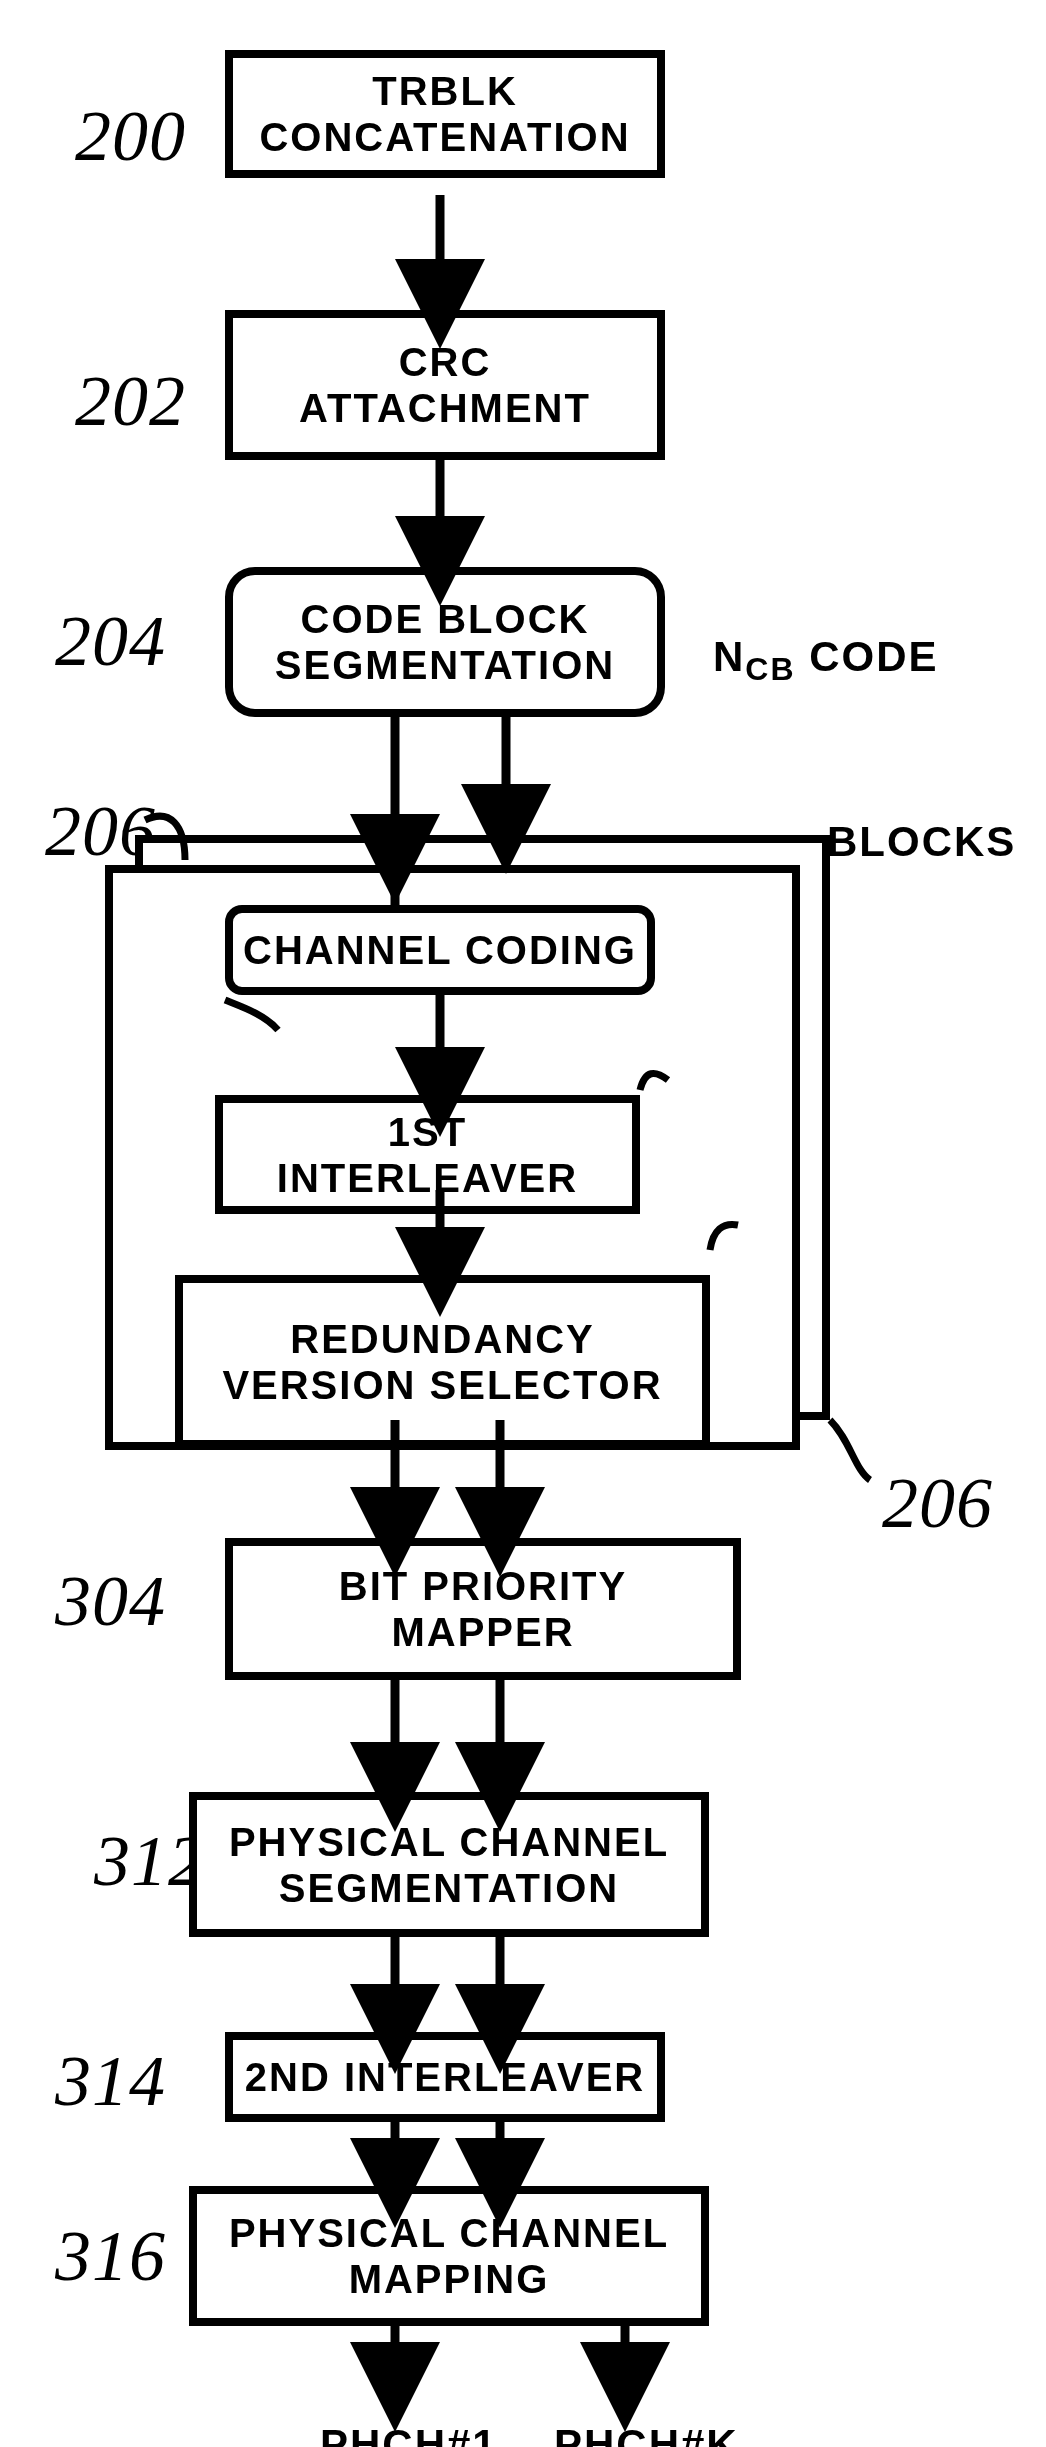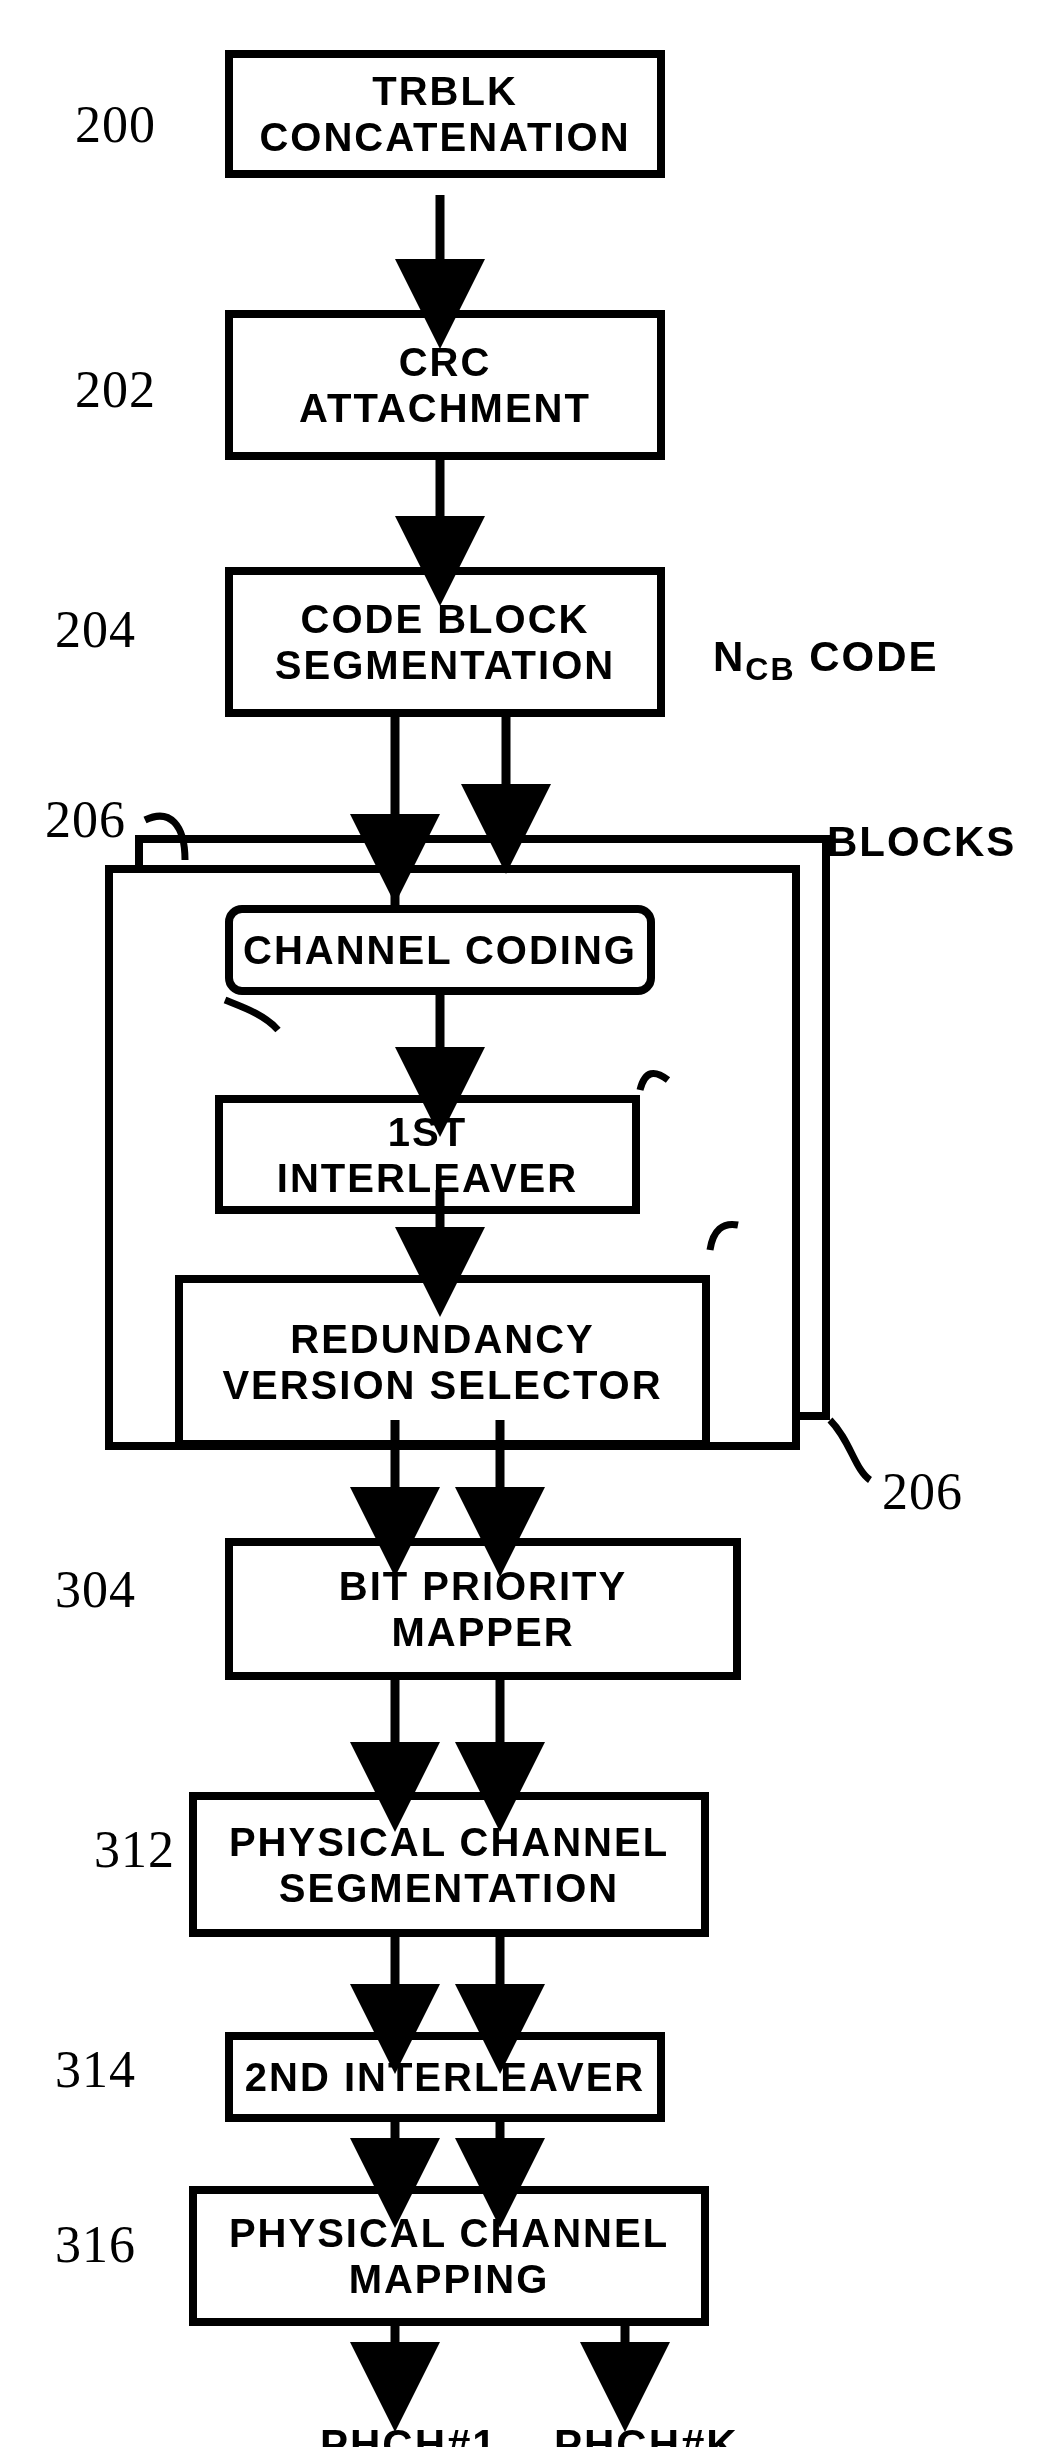--- a/index.html
+++ b/index.html
@@ -1,20 +1,20 @@
 <!DOCTYPE html>
 <html><head>
 <meta charset="utf-8">
 <style>
   html, body { margin: 0; padding: 0; background: #fff; }
   body { font-family: "Arial Black", Arial, sans-serif; }
   .canvas { position: relative; width: 1046px; height: 2447px; }
   .box { position: absolute; border: 8px solid #000; background: #fff; text-align: center; display: flex; flex-direction: column; justify-content: center; align-items: center; font-size: 40px; font-weight: 900; letter-spacing: 2px; line-height: 1.15; padding: 0 10px; box-sizing: border-box; }
   .cardouter { position: absolute; border: 8px solid #000; background: #fff; box-sizing: border-box; }
-  .label { position: absolute; font-size: 52px; font-weight: 500; font-family: Georgia, "Times New Roman", serif; letter-spacing: 1px; }
+  .label { position: absolute; font-size: 72px; font-style: italic; font-weight: 500; font-family: Georgia, "Times New Roman", serif; letter-spacing: 1px; }
   .biglabel { position: absolute; font-size: 42px; font-weight: 900; letter-spacing: 2px; margin-top: 28px; }
   .sub { font-size: 32px; vertical-align: sub; }
   svg.arrows { position: absolute; left: 0; top: 0; }
 </style>
 </head>
 <body>
 
 <div class="canvas">
 
   <div class="label" style="left:75px; top:95px;">200</div>
@@ -39,21 +39,21 @@
   <div class="box" style="left:225px; top:50px; width:440px; height:128px;">
     <span>TRBLK</span>
     <span>CONCATENATION</span>
   </div>
 
   <div class="box" style="left:225px; top:310px; width:440px; height:150px;">
     <span>CRC</span>
     <span>ATTACHMENT</span>
   </div>
 
-  <div class="box" style="left:225px; top:567px; width:440px; height:150px;">
+  <div class="box" style="left:225px; top:567px; width:440px; height:150px;border-radius:30px;">
     <span>CODE BLOCK</span>
     <span>SEGMENTATION</span>
   </div>
 
   <div class="cardouter" style="left:135px; top:835px; width:695px; height:585px;"></div>
   <div class="cardouter" style="left:105px; top:865px; width:695px; height:585px;"></div>
 
   <div class="box" style="left:225px; top:905px; width:430px; height:90px;border-radius:17px;">
     <span>CHANNEL CODING</span>
   </div>

